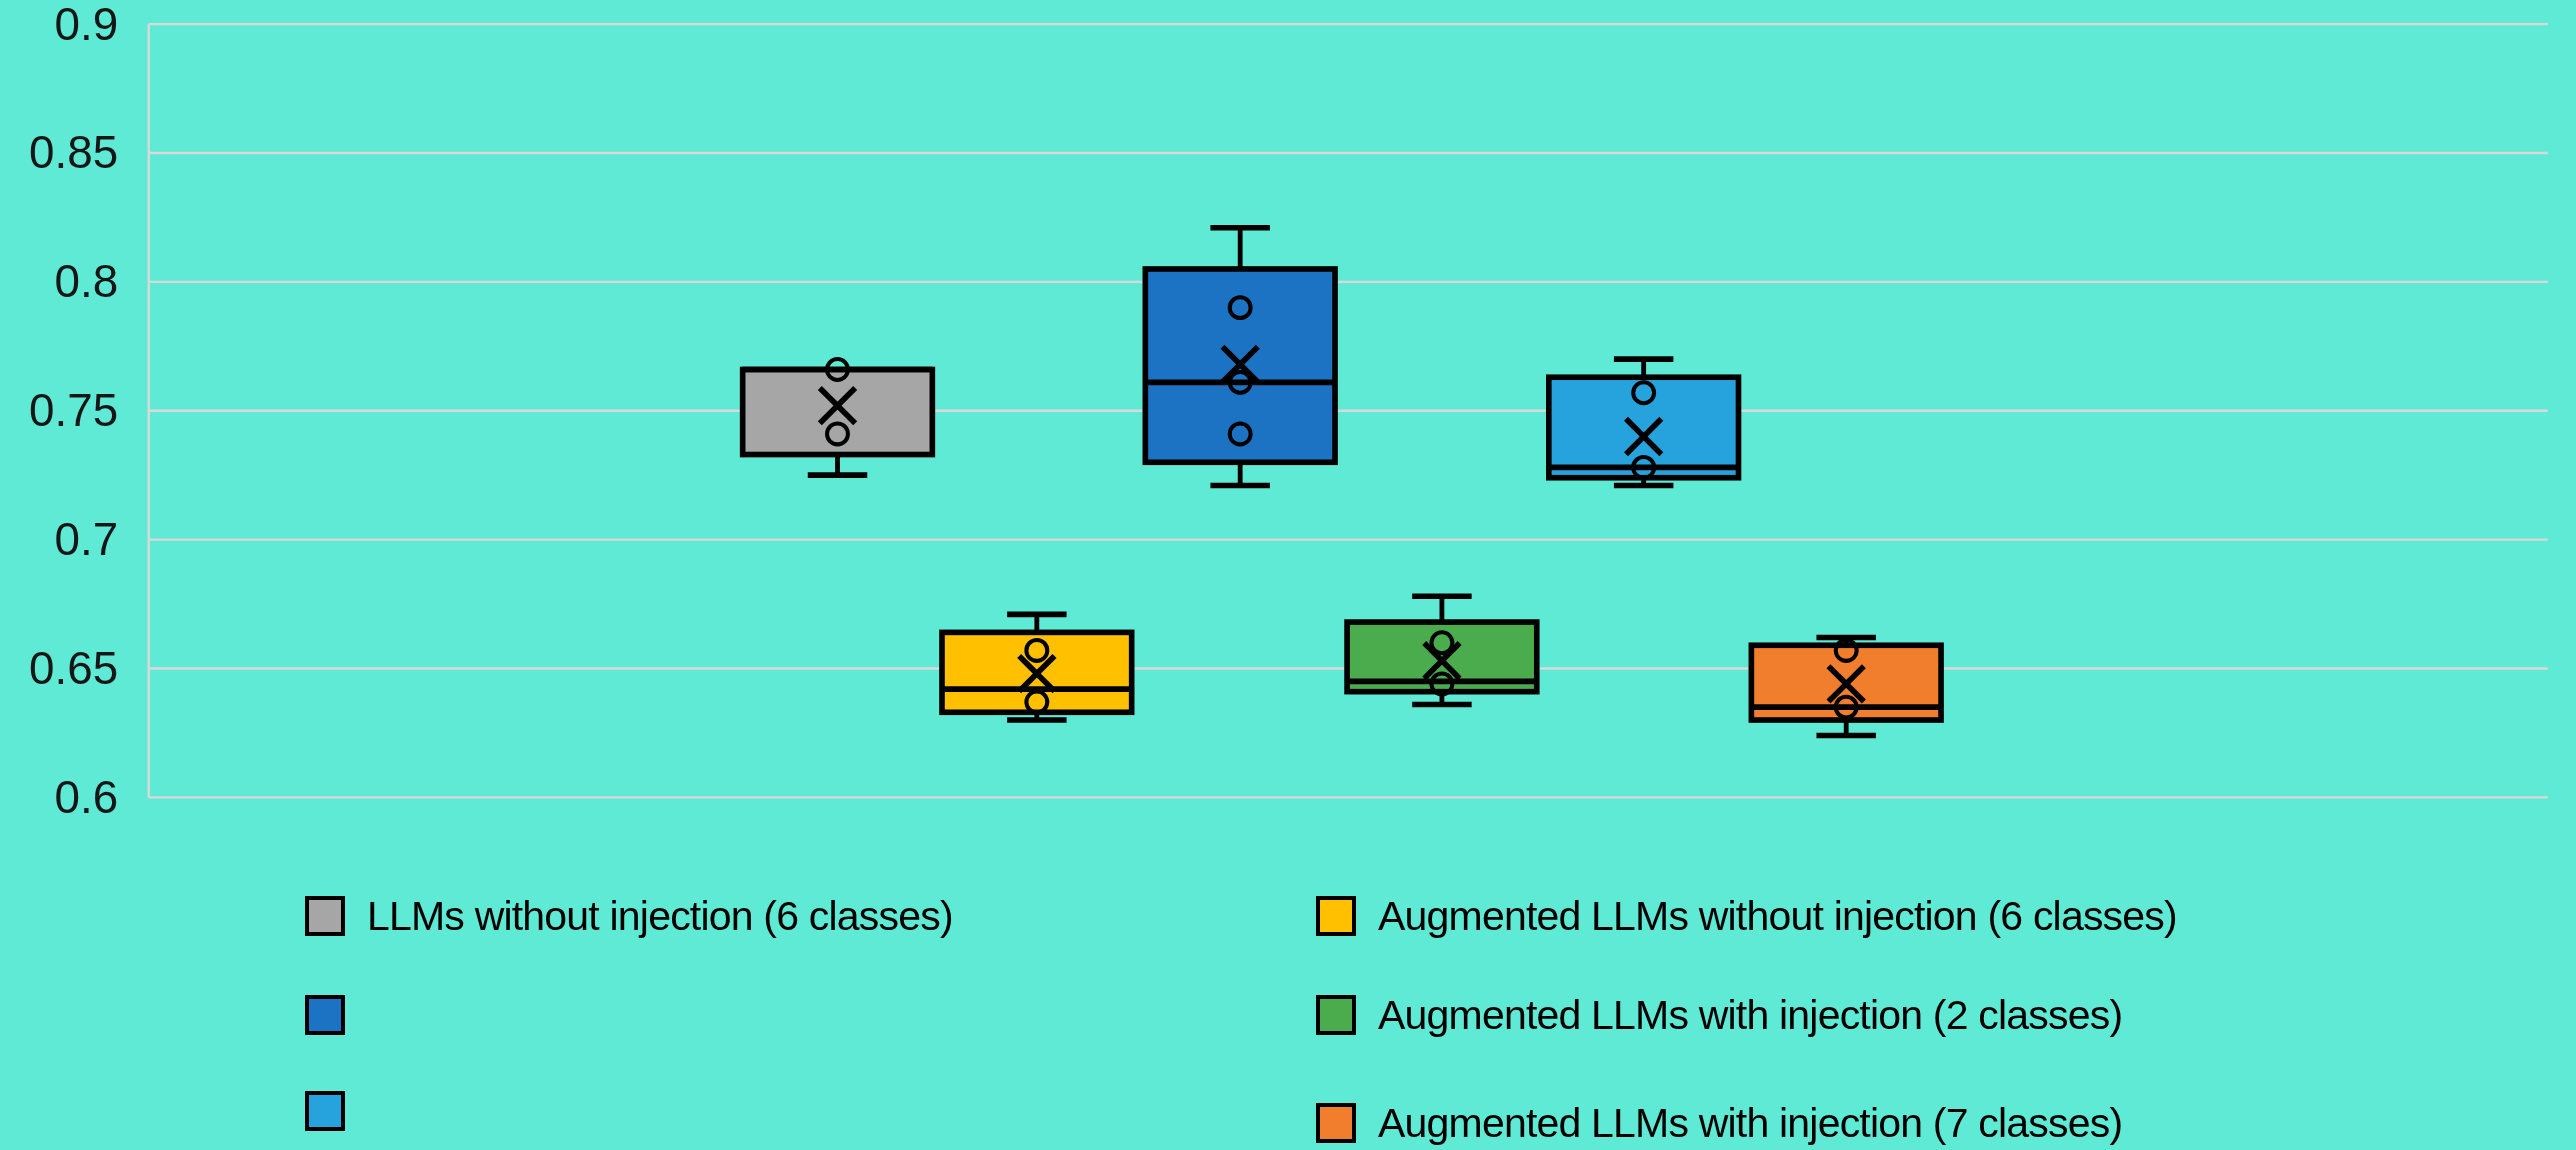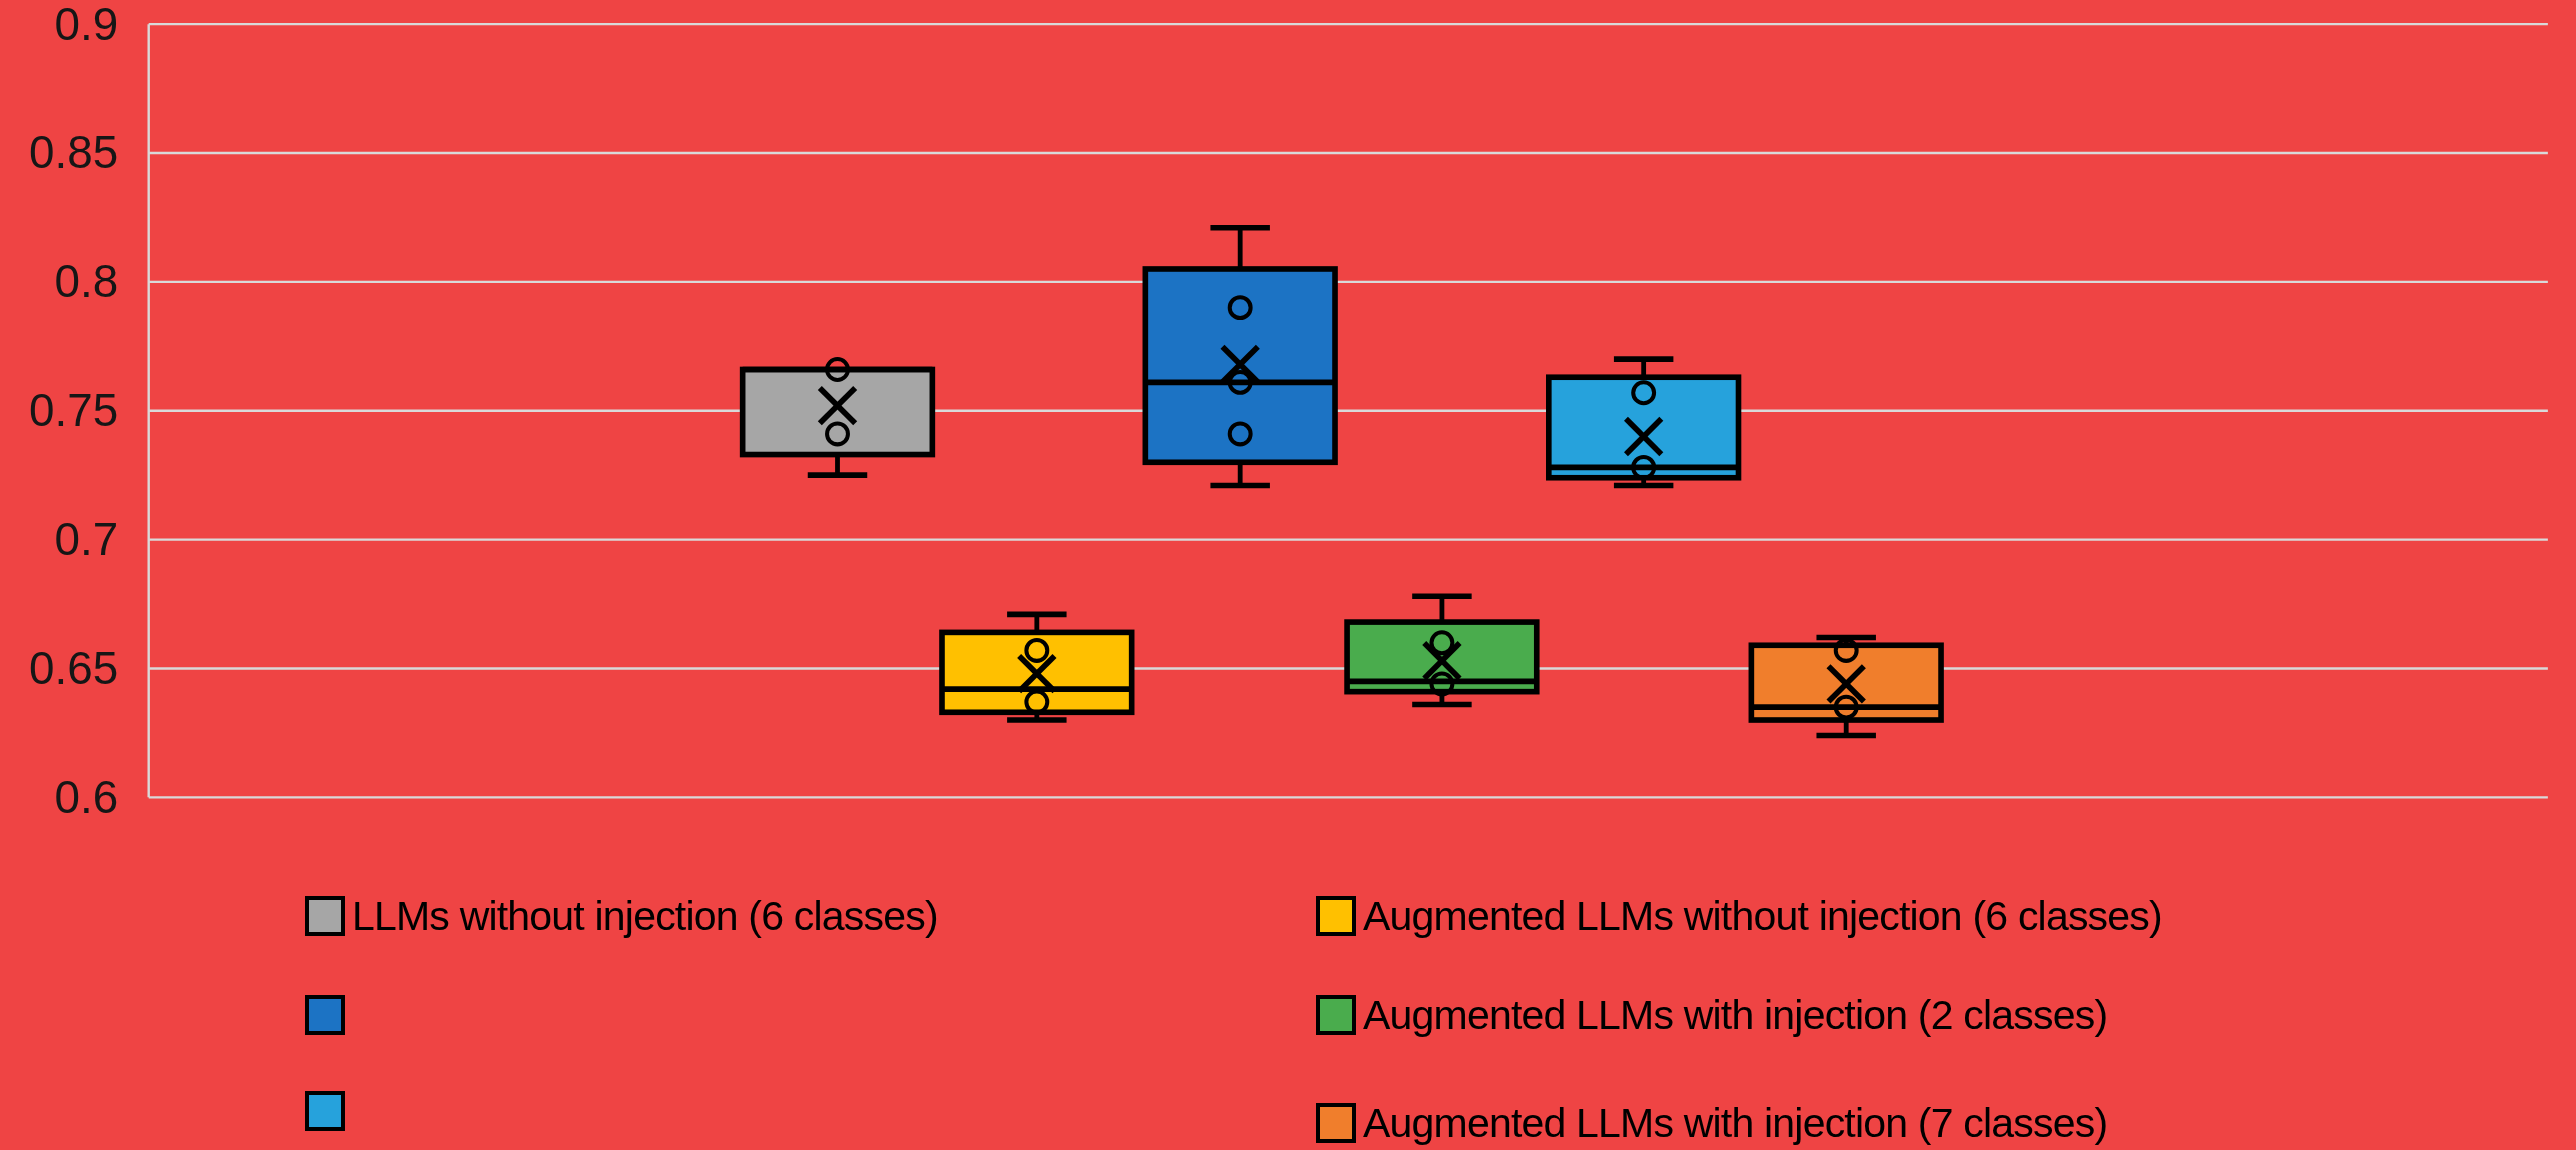--- a/index.html
+++ b/index.html
@@ -5,33 +5,33 @@
   html, body {
     margin: 0;
     padding: 0;
     background: #ffffff;
     font-family: "Liberation Sans", sans-serif;
   }
   .canvas {
     position: relative;
     width: 2576px;
     height: 1151px;
-    background: #ef4444;
+    background: #5eead4;
     overflow: hidden;
   }
   #chart {
     position: absolute;
     left: 0;
     top: 0;
   }
   .legend-item {
     position: absolute;
     display: flex;
     align-items: center;
-    gap: 7px;
+    gap: 22px;
     height: 40px;
   }
   .legend-swatch {
     width: 40px;
     height: 40px;
     border: 4px solid #000000;
     box-sizing: border-box;
     flex: 0 0 auto;
   }
   .legend-label {

